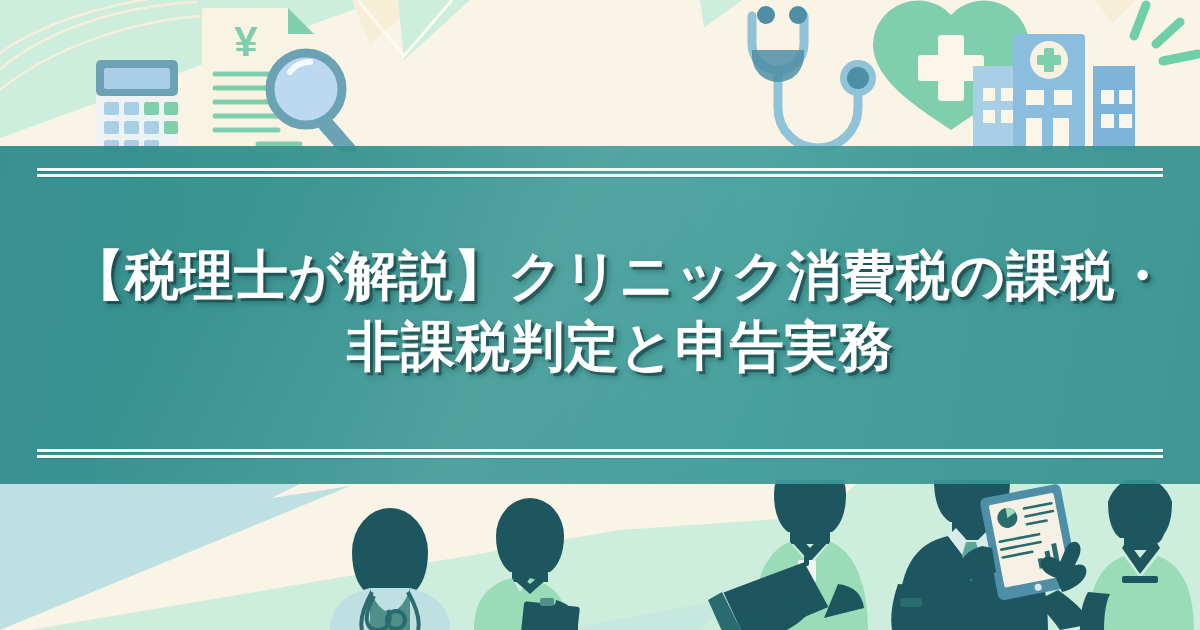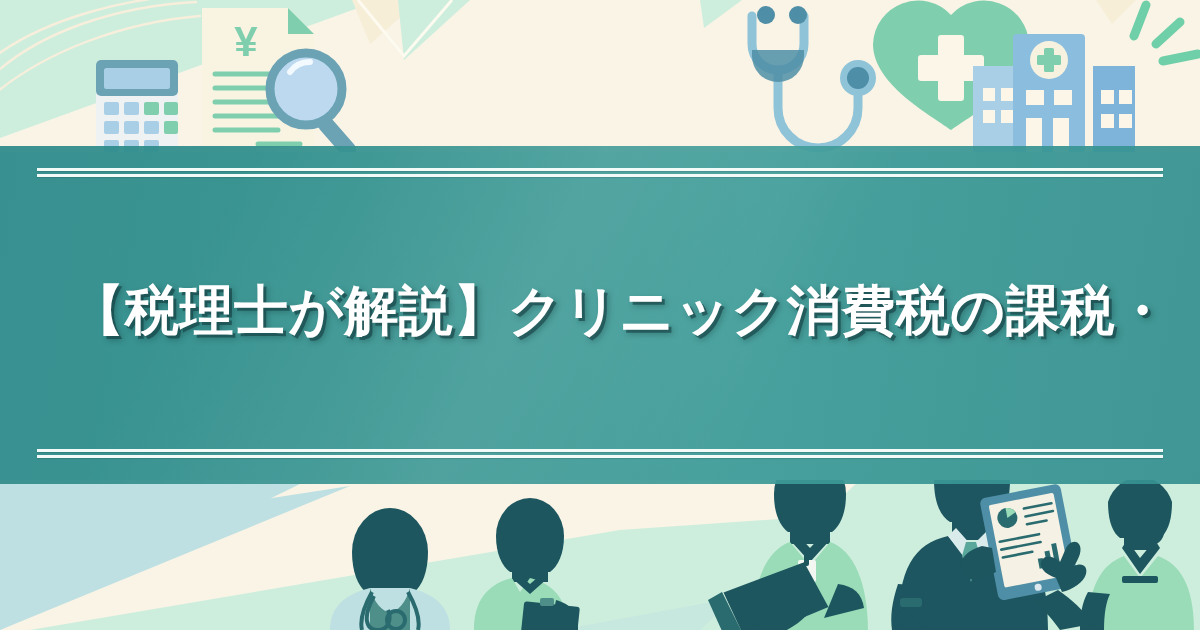--- a/index.html
+++ b/index.html
@@ -328,15 +328,16 @@
     </svg>
   </div>
 
   <div class="title-band"></div>
   <div class="title-band-sheen"></div>
   <div class="rule rule-top"></div>
   <div class="rule rule-bottom"></div>
 
   <div class="title-wrap">
     <div class="title-line">【税理士が解説】クリニック消費税の課税・</div>
+    <div class="title-line">非課税判定と申告実務</div>
   </div>
 
 </div>
 
 </body></html>

